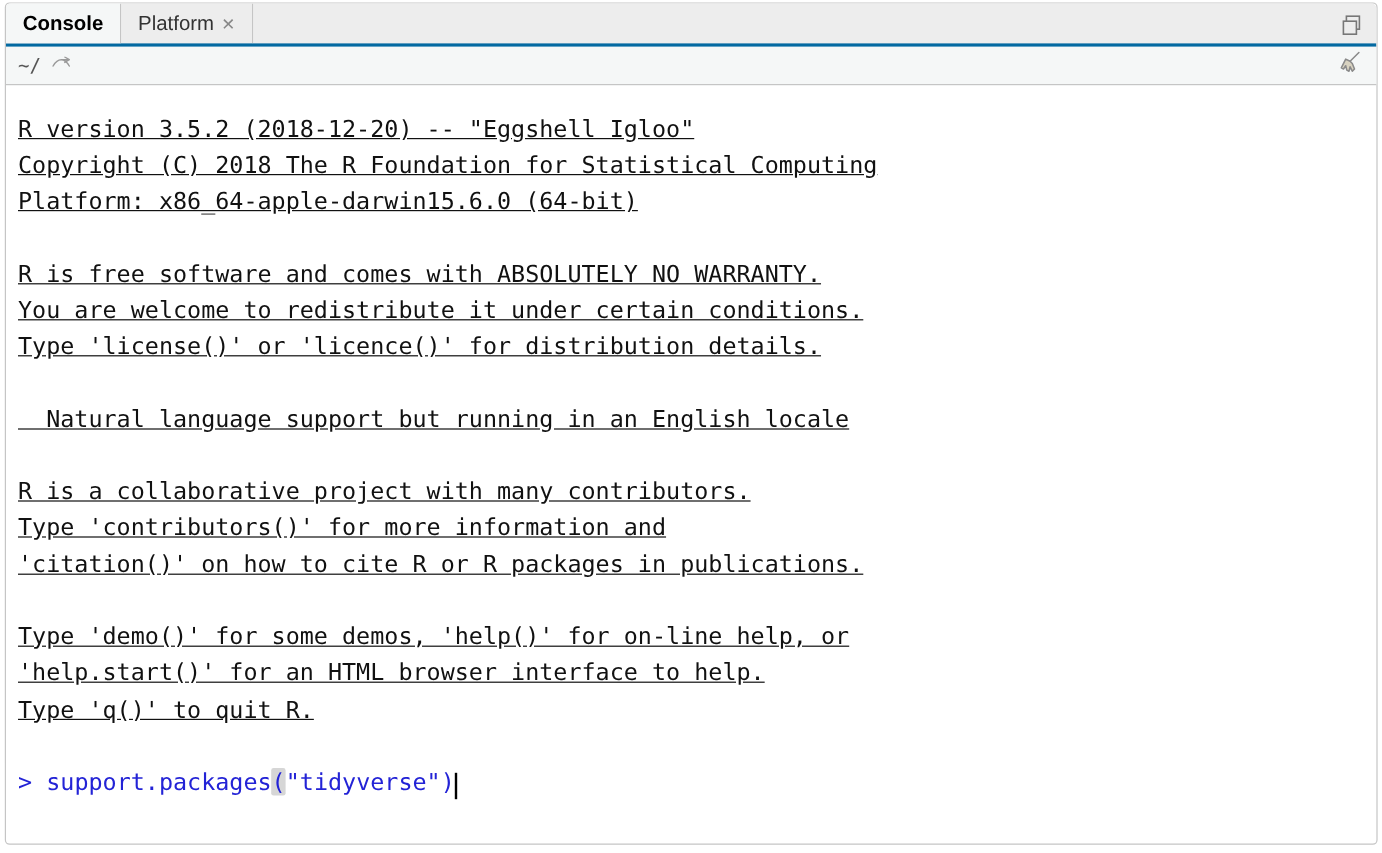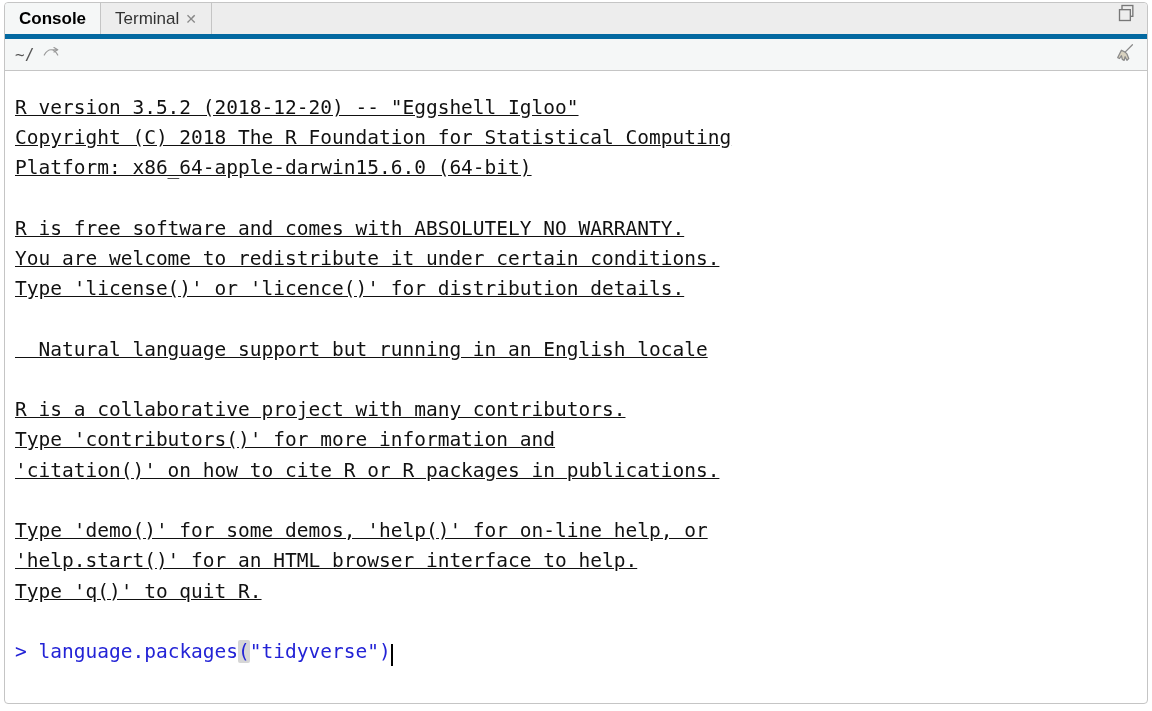--- a/index.html
+++ b/index.html
@@ -22,25 +22,25 @@
       border: 1px solid #c5c5c5;
       border-radius: 4px;
       background: #fff;
       display: flex;
       flex-direction: column;
       height: 702px;
     }
 
     .tab-bar {
       display: flex;
-      align-items: flex-start;
+      align-items: flex-end;
       background: #ededed;
       border-top-left-radius: 4px;
       border-top-right-radius: 4px;
-      border-bottom: 5px solid #0369a1;
+      border-bottom: 3px solid #0369a1;
       height: 36px;
       position: relative;
     }
 
     .tab {
       display: flex;
       align-items: center;
       padding: 0 14px;
       height: 100%;
       font-size: 17px;
@@ -170,21 +170,21 @@
 </head>
 <body>
 
 <div class="panel">
 
   <div class="tab-bar">
     <div class="tab active">
       <span>Console</span>
     </div>
     <div class="tab">
-      <span>Terminal</span>
+      <span>Platform</span>
       <span class="close-x">✕</span>
     </div>
     <div class="tab-bar-right">
       <span class="maximize-icon">
         <svg viewBox="0 0 24 24" fill="none" stroke="#777" stroke-width="1.6">
           <rect x="6" y="3" width="13" height="13"></rect>
           <rect x="3" y="8" width="13" height="13" fill="#ededed"></rect>
         </svg>
       </span>
     </div>
@@ -218,15 +218,15 @@
   Natural language support but running in an English locale
 
 R is a collaborative project with many contributors.
 Type 'contributors()' for more information and
 'citation()' on how to cite R or R packages in publications.
 
 Type 'demo()' for some demos, 'help()' for on-line help, or
 'help.start()' for an HTML browser interface to help.
 Type 'q()' to quit R.
 </span>
-<span class="prompt-line"><span class="prompt-symbol">&gt;</span> <span class="cmd-func">language.packages</span><span class="cmd-paren hl-paren">(</span><span class="cmd-string">"tidyverse"</span><span class="cmd-paren">)</span><span class="cursor"></span></span></div>
+<span class="prompt-line"><span class="prompt-symbol">&gt;</span> <span class="cmd-func">support.packages</span><span class="cmd-paren hl-paren">(</span><span class="cmd-string">"tidyverse"</span><span class="cmd-paren">)</span><span class="cursor"></span></span></div>
 
 </div>
 
 </body></html>

